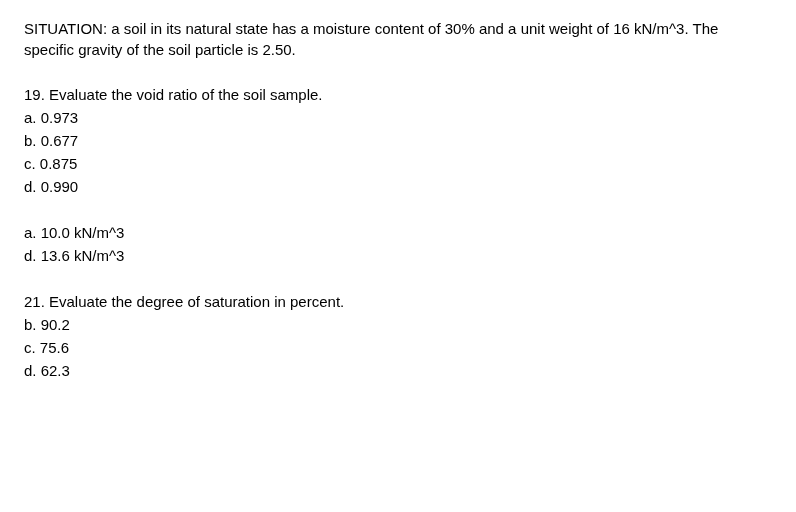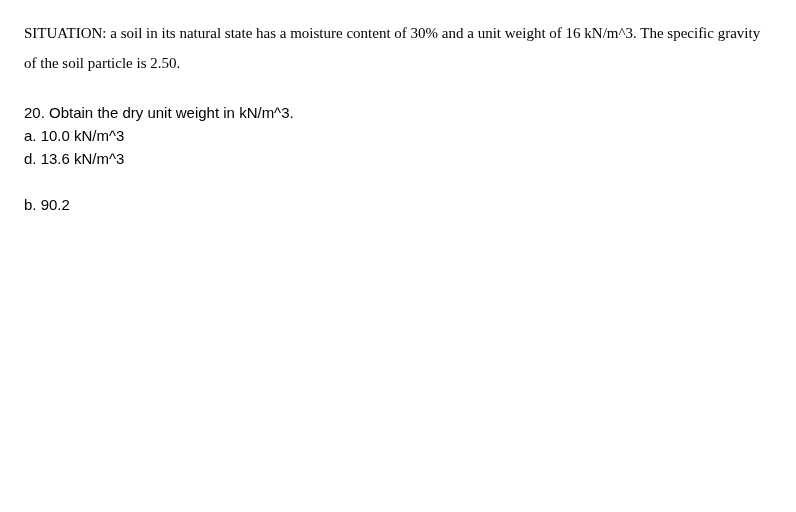--- a/index.html
+++ b/index.html
@@ -14,24 +14,23 @@
     color: #000000;
     overflow: hidden;
   }
   .page {
     padding: 18px 24px 0 24px;
     box-sizing: border-box;
     width: 796px;
   }
   .situation {
     font-size: 15px;
-    line-height: 30px;
+    line-height: 21px;
     max-width: 744px;
     margin: 0 0 0 0;
-    font-family: Liberation Serif, serif;
   }
   .block {
     margin-top: 23px;
   }
   .q-text {
     font-size: 15px;
     line-height: 23px;
     margin: 0;
   }
   .choice {
@@ -40,24 +39,33 @@
     margin: 0;
   }
 </style>
 </head>
 <body>
 
 <div class="page">
 
   <p class="situation">SITUATION: a soil in its natural state has a moisture content of 30% and a unit weight of 16 kN/m^3. The specific gravity of the soil particle is 2.50.</p>
 
+  <div class="block">
+    <p class="q-text">19. Evaluate the void ratio of the soil sample.</p>
+    <p class="choice">a. 0.973</p>
+    <p class="choice">b. 0.677</p>
+    <p class="choice">c. 0.875</p>
+    <p class="choice">d. 0.990</p>
+  </div>
 
   <div class="block">
-    <p class="q-text">20. Obtain the dry unit weight in kN/m^3.</p>
     <p class="choice">a. 10.0 kN/m^3</p>
     <p class="choice">d. 13.6 kN/m^3</p>
   </div>
 
   <div class="block">
+    <p class="q-text">21. Evaluate the degree of saturation in percent.</p>
     <p class="choice">b. 90.2</p>
+    <p class="choice">c. 75.6</p>
+    <p class="choice">d. 62.3</p>
   </div>
 
 </div>
 
 </body></html>

